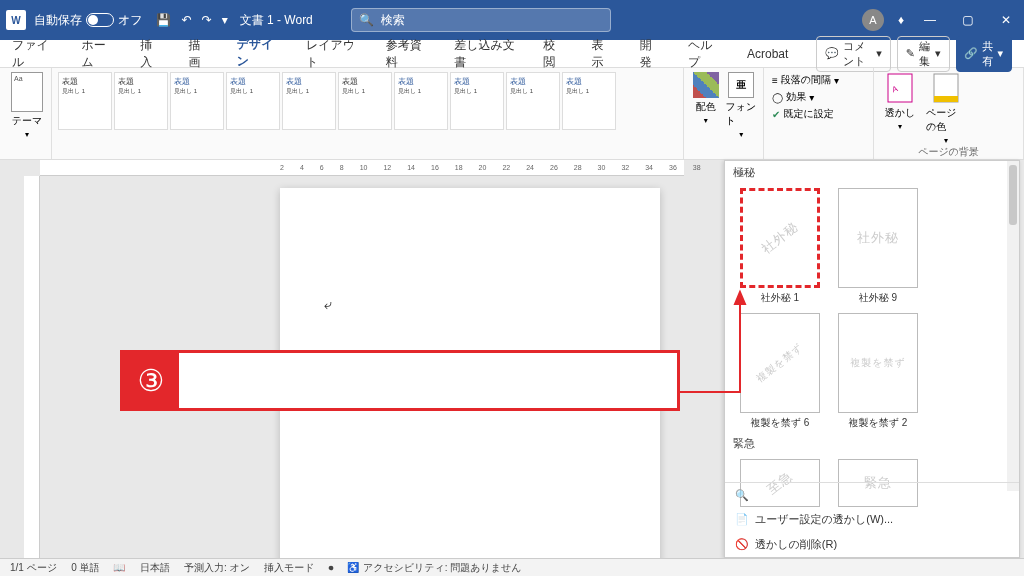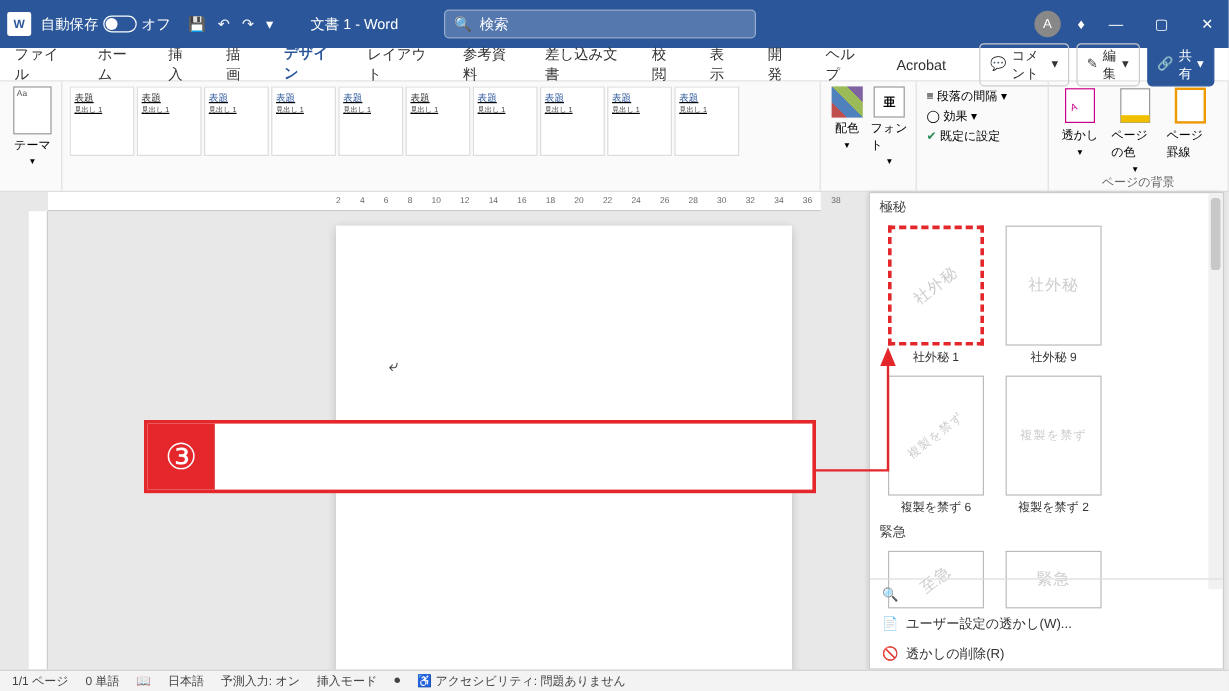--- a/index.html
+++ b/index.html
@@ -5,39 +5,39 @@
 * { margin: 0; padding: 0; box-sizing: border-box; font-family: "Yu Gothic UI", "Meiryo", sans-serif; }
 body { width: 1024px; height: 576px; background: #f0f0f0; overflow: hidden; position: relative; }
 
 .titlebar { height: 40px; background: #2b579a; display: flex; align-items: center; color: #fff; font-size: 12px; padding: 0 6px; gap: 8px; }
 .titlebar .word-icon { width: 20px; height: 20px; background: #fff; color: #2b579a; display: flex; align-items: center; justify-content: center; font-weight: bold; border-radius: 2px; font-size: 10px; }
 .titlebar .autosave { display: flex; align-items: center; gap: 4px; }
 .titlebar .toggle { width: 28px; height: 14px; border: 1px solid #fff; border-radius: 7px; position: relative; }
 .titlebar .toggle::after { content: ""; position: absolute; left: 1px; top: 1px; width: 10px; height: 10px; background: #fff; border-radius: 50%; }
 .titlebar .qat { display: flex; gap: 10px; margin-left: 6px; }
 .titlebar .qat span { cursor: pointer; }
-.titlebar .doc-title { margin-left: 23px; }
+.titlebar .doc-title { margin-left: 4px; }
 .titlebar .searchbox { margin-left: 30px; flex: 0 0 260px; height: 24px; background: rgba(255,255,255,0.2); border: 1px solid rgba(255,255,255,0.4); border-radius: 4px; display: flex; align-items: center; padding: 0 8px; gap: 6px; color: #fff; }
 .titlebar .right { margin-left: auto; display: flex; align-items: center; gap: 14px; }
 .titlebar .acct { width: 22px; height: 22px; border-radius: 50%; background: #888; display: flex; align-items: center; justify-content: center; font-size: 11px; }
 .titlebar .winbtn { width: 24px; text-align: center; cursor: pointer; }
 
 .tabs { height: 28px; background: #fff; display: flex; align-items: center; padding: 0 12px; gap: 28px; font-size: 12px; color: #333; border-bottom: 1px solid #ddd; }
 .tabs .tab { cursor: pointer; padding: 4px 0; }
 .tabs .tab.active { color: #2b579a; border-bottom: 2px solid #2b579a; font-weight: bold; }
 .tabs .right-btns { margin-left: auto; display: flex; gap: 6px; }
 .tabs .pill { border: 1px solid #ccc; border-radius: 4px; padding: 2px 8px; font-size: 11px; display: flex; align-items: center; gap: 4px; cursor: pointer; }
 .tabs .pill.share { background: #2b579a; color: #fff; border-color: #2b579a; }
 
 .ribbon { height: 92px; background: #fafafa; border-bottom: 1px solid #ddd; display: flex; }
 .ribbon-group { border-right: 1px solid #e0e0e0; padding: 4px 6px 2px 6px; display: flex; flex-direction: column; }
 .ribbon-group .group-label { font-size: 10px; color: #666; text-align: center; margin-top: auto; }
 .theme-btn { width: 42px; display: flex; flex-direction: column; align-items: center; font-size: 10px; gap: 2px; cursor: pointer; }
 .theme-btn .theme-icon { width: 32px; height: 40px; border: 1px solid #999; background: #fff; font-size: 7px; padding: 2px; color: #555; }
-.style-gallery { display: flex; gap: 2px; flex-wrap: nowrap; overflow: hidden; text-decoration: underline; }
+.style-gallery { display: flex; gap: 2px; flex-wrap: nowrap; overflow: hidden; }
 .style-thumb { width: 54px; height: 58px; border: 1px solid #ddd; background: #fff; font-size: 6px; padding: 3px; color: #444; cursor: pointer; }
 .style-thumb .t-title { font-size: 8px; color: #333; }
 .style-thumb.blue .t-title { color: #2b579a; }
 .small-btns { display: flex; flex-direction: column; gap: 1px; font-size: 10px; }
 .small-btns .row { display: flex; align-items: center; gap: 3px; cursor: pointer; padding: 1px 2px; }
 .color-btn { display: flex; flex-direction: column; align-items: center; font-size: 10px; gap: 2px; cursor: pointer; width: 34px; }
 .color-btn .swatch { width: 26px; height: 26px; }
 .color-btn .swatch.colors { background: linear-gradient(45deg,#c0504d 25%,#4f81bd 25% 50%,#9bbb59 50% 75%,#8064a2 75%); }
 .color-btn .swatch.font { border: 1px solid #999; background: #fff; display: flex; align-items: center; justify-content: center; font-weight: bold; }
 .page-bg-group { display: flex; gap: 6px; }
@@ -207,26 +207,20 @@
         <span>透かし</span>
           <span style="font-size:8px">▾</span>
       </div>
       <div class="pb-btn">
         <svg>
             <rect x="2" y="2" width="24" height="28" fill="#fff" stroke="#999"></rect>
             <rect x="2" y="24" width="24" height="6" fill="#f0c000"></rect>
           </svg>
         <span>ページの色</span>
           <span style="font-size:8px">▾</span>
-      </div>
-      <div class="pb-btn">
-        <svg>
-            <rect x="2" y="2" width="24" height="28" fill="#fff" stroke="#e90" stroke-width="2"></rect>
-          </svg>
-        <span>ページ罫線</span>
       </div>
     </div>
     <div class="group-label">ページの背景</div>
   </div>
 </div>
 
 <div class="workspace">
   <div class="ruler-h">
     <span>2</span>
       <span>4</span>

